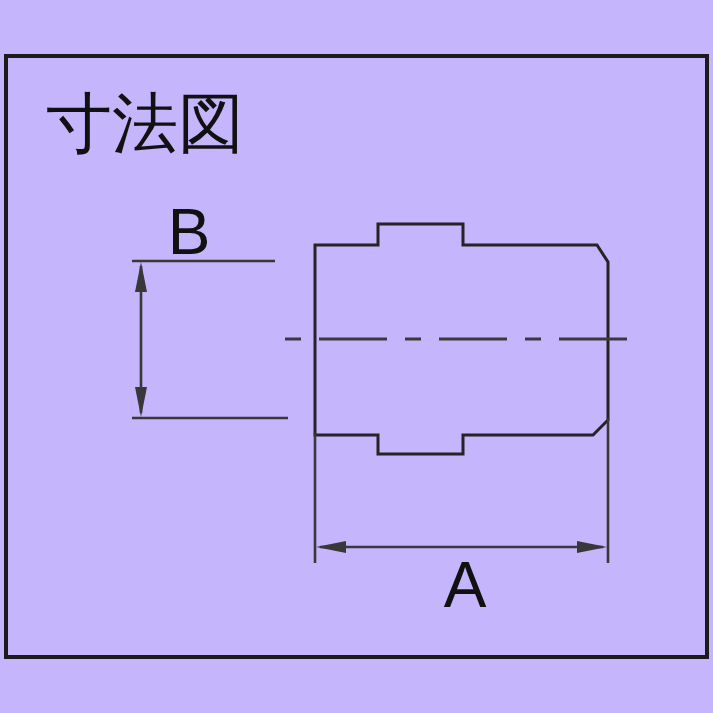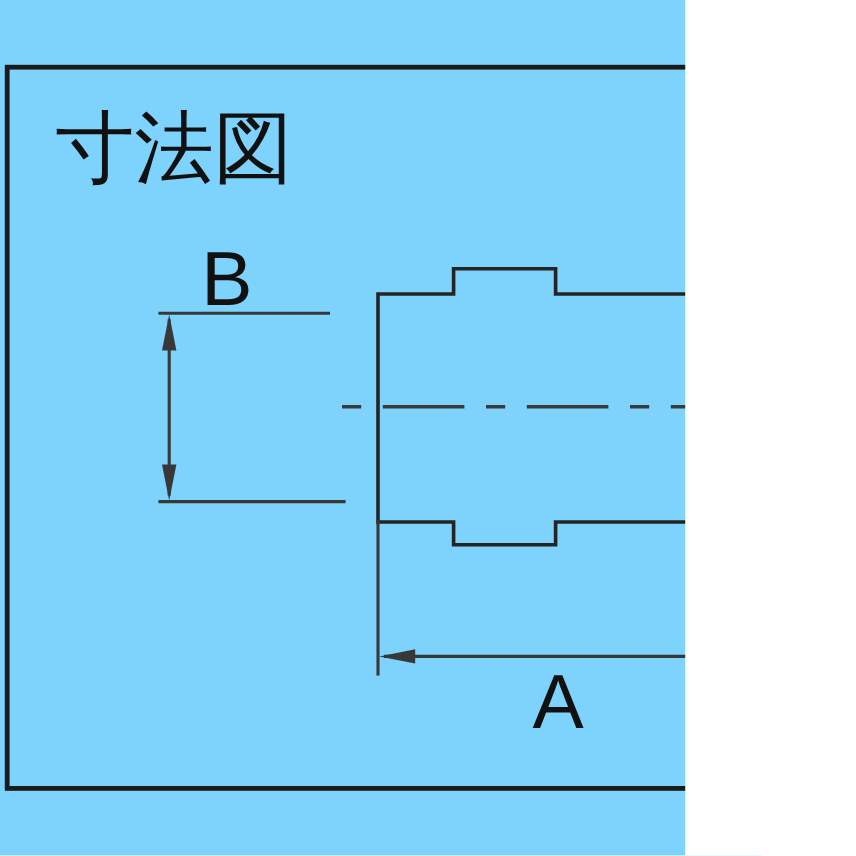--- a/index.html
+++ b/index.html
@@ -3,23 +3,23 @@
 <meta charset="utf-8">
 <style>
   html, body {
     margin: 0;
     padding: 0;
     background: #ffffff;
     font-family: "Liberation Sans", sans-serif;
   }
   .canvas {
     position: relative;
-    width: 571px;
+    width: 713px;
     height: 713px;
-    background: #7dd3fc;
+    background: #c4b5fd;
     overflow: hidden;
   }
   .canvas svg {
     display: block;
     width: 713px;
     height: 713px;
   }
   .drawing-title-text {
     font-family: "DejaVu Sans", "Liberation Sans", sans-serif;
     font-size: 66px;

